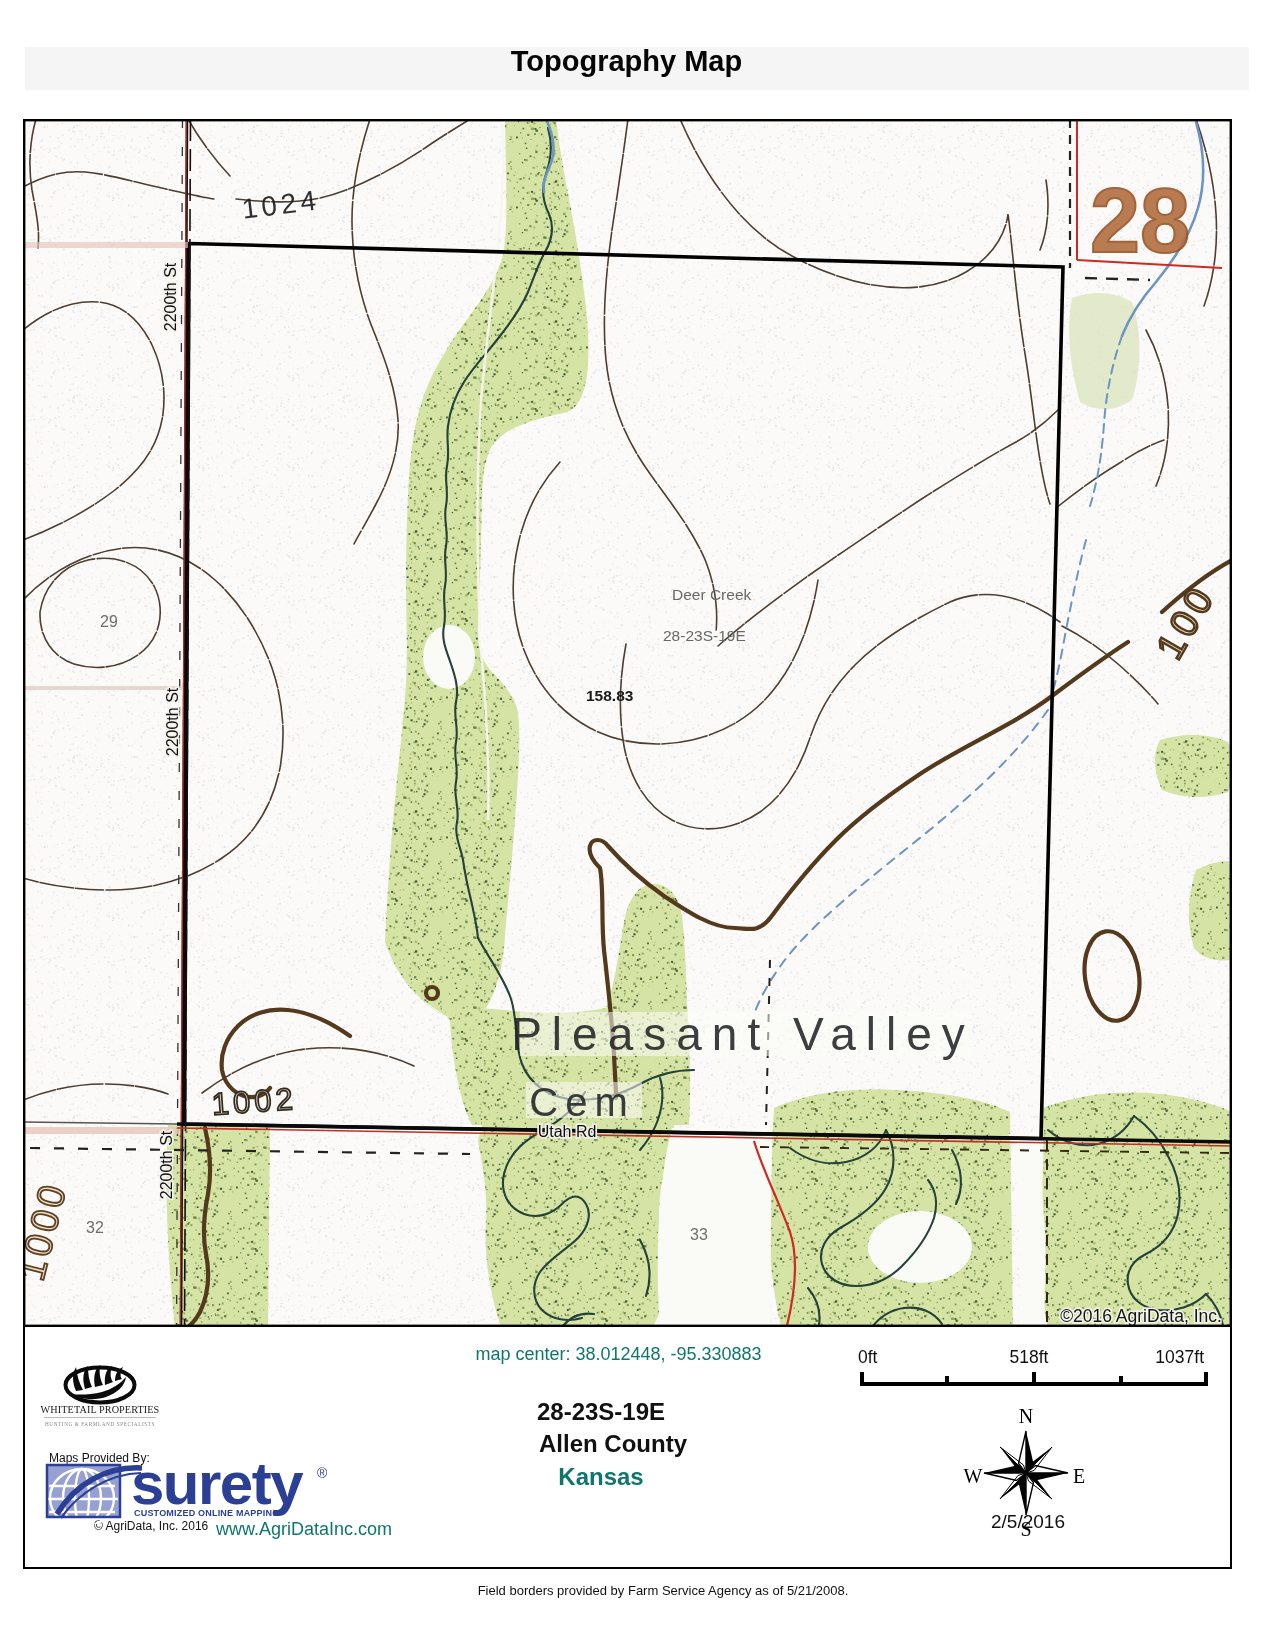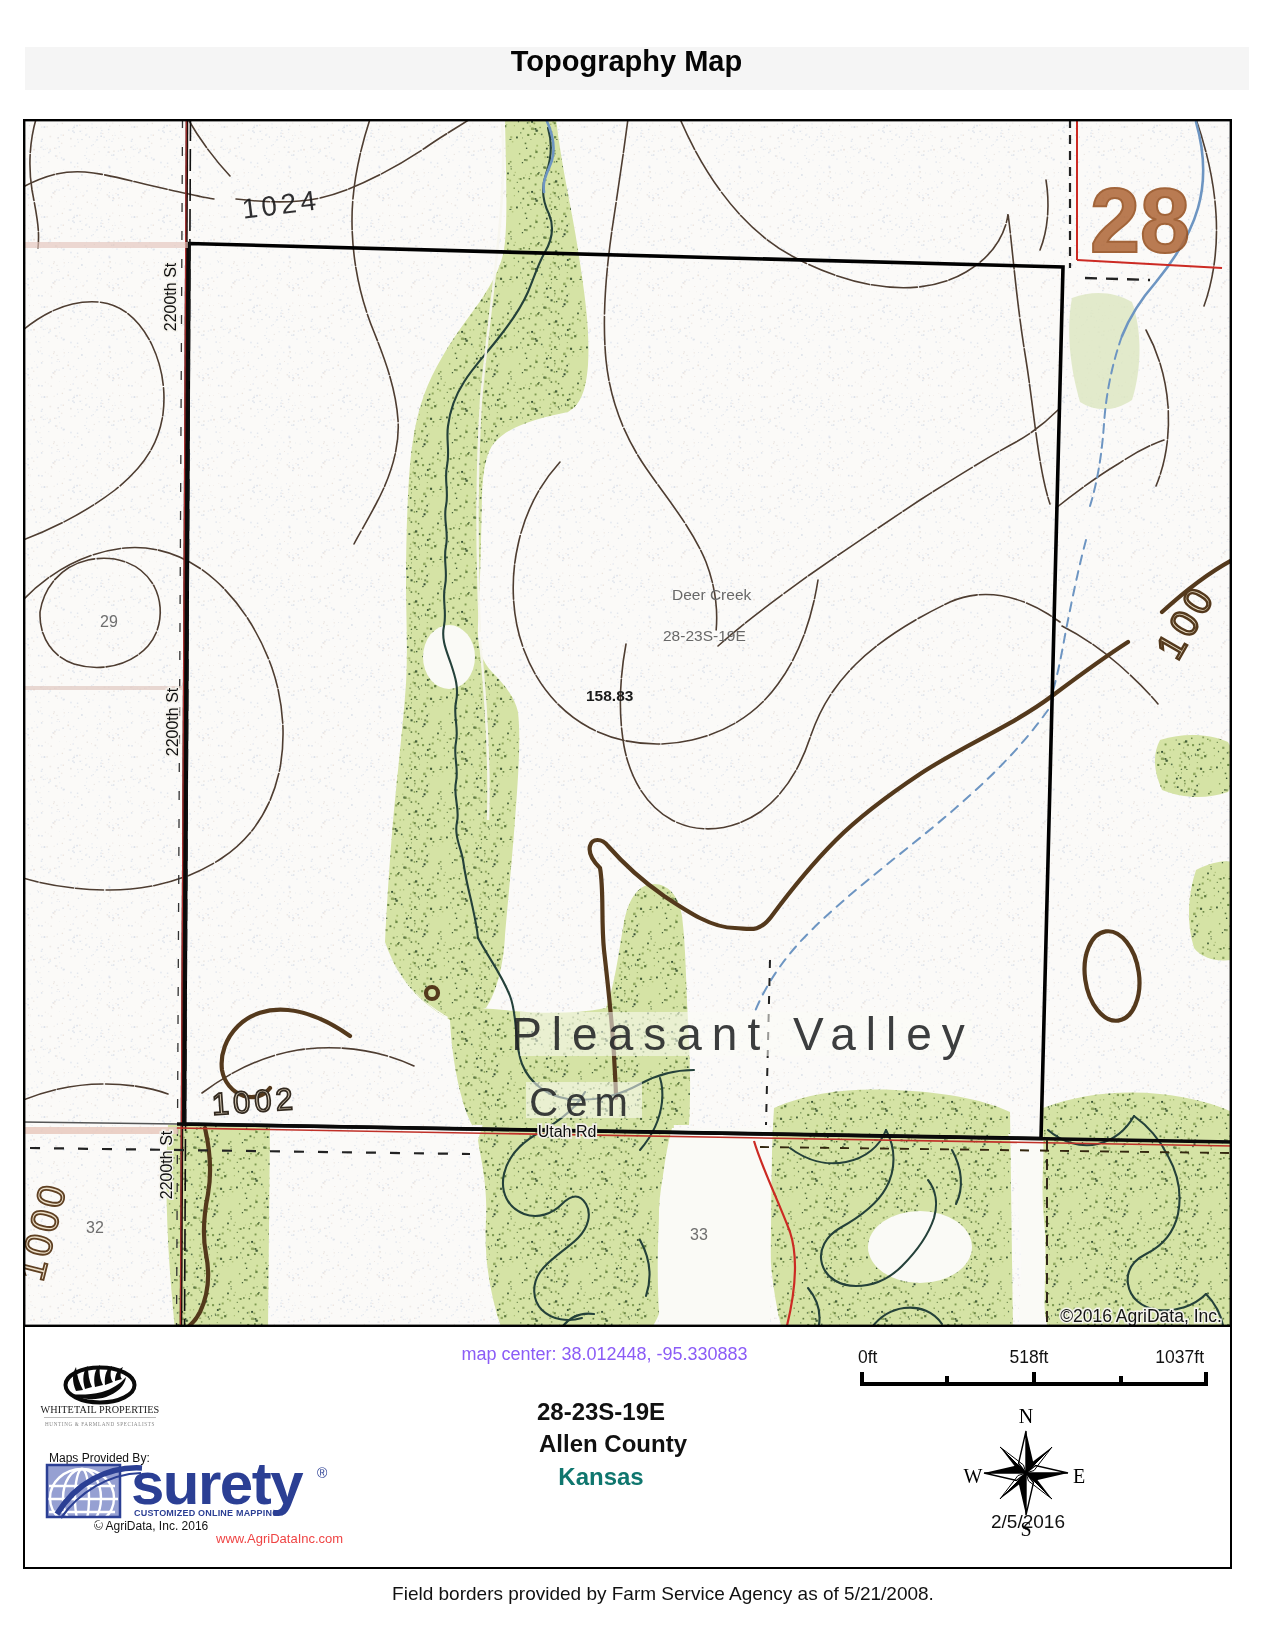--- a/index.html
+++ b/index.html
@@ -1,28 +1,28 @@
 <!DOCTYPE html>
 <html><head>
 <meta charset="utf-8">
 <style>
   html,body{margin:0;padding:0;background:#fff;}
   body{width:1275px;height:1650px;position:relative;font-family:"Liberation Sans",sans-serif;overflow:hidden;}
   .abs{position:absolute;}
   #titleband{left:25px;top:47px;width:1224px;height:43px;background:#f5f5f5;}
   #title{left:0;top:45px;width:1253px;text-align:center;font-size:29px;font-weight:bold;color:#050505;}
   #footerbox{left:23px;top:1327px;width:1205px;height:240px;border:2px solid #000;border-top:none;background:#fff;}
-  #mapcenter{left:0;top:1344px;width:1209px;text-align:center;font-size:18px;color:#8b5cf6;}
+  #mapcenter{left:0;top:1344px;width:1209px;text-align:center;font-size:18px;color:#0f766e;padding-left:14px;}
   #trs{left:0;top:1398px;width:1202px;text-align:center;font-size:24px;font-weight:bold;color:#111;}
   #county{left:0;top:1430px;width:1202px;text-align:center;font-size:24px;font-weight:bold;color:#111;margin-left:12px;}
   #state{left:0;top:1463px;width:1202px;text-align:center;font-size:24px;font-weight:bold;color:#0f766e;}
-  #caption{left:51px;top:1583px;width:1224px;text-align:center;font-size:19px;color:#111;}
+  #caption{left:51px;top:1583px;width:1224px;text-align:center;font-size:13px;color:#111;}
   #mapsprov{left:49px;top:1451px;font-size:12px;color:#111;}
   #agricopy{left:47px;top:1519px;font-size:12px;color:#111;margin-left:47px;}
-  #agriwww{left:216px;top:1519px;font-size:13px;color:#ef4444;margin-top:12px;}
+  #agriwww{left:216px;top:1519px;font-size:18px;color:#0f766e;}
   #date{left:960px;top:1511px;width:136px;text-align:center;font-size:19px;color:#111;}
 </style>
 </head>
 <body>
 <div class="abs" id="titleband"></div>
 <div class="abs" id="title">Topography Map</div>
 
 <svg class="abs" id="mapsvg" style="left:23px;top:119px" width="1209" height="1208" viewBox="23 119 1209 1208">
 <defs>
     <pattern id="pbg" width="90" height="90" patternUnits="userSpaceOnUse">

